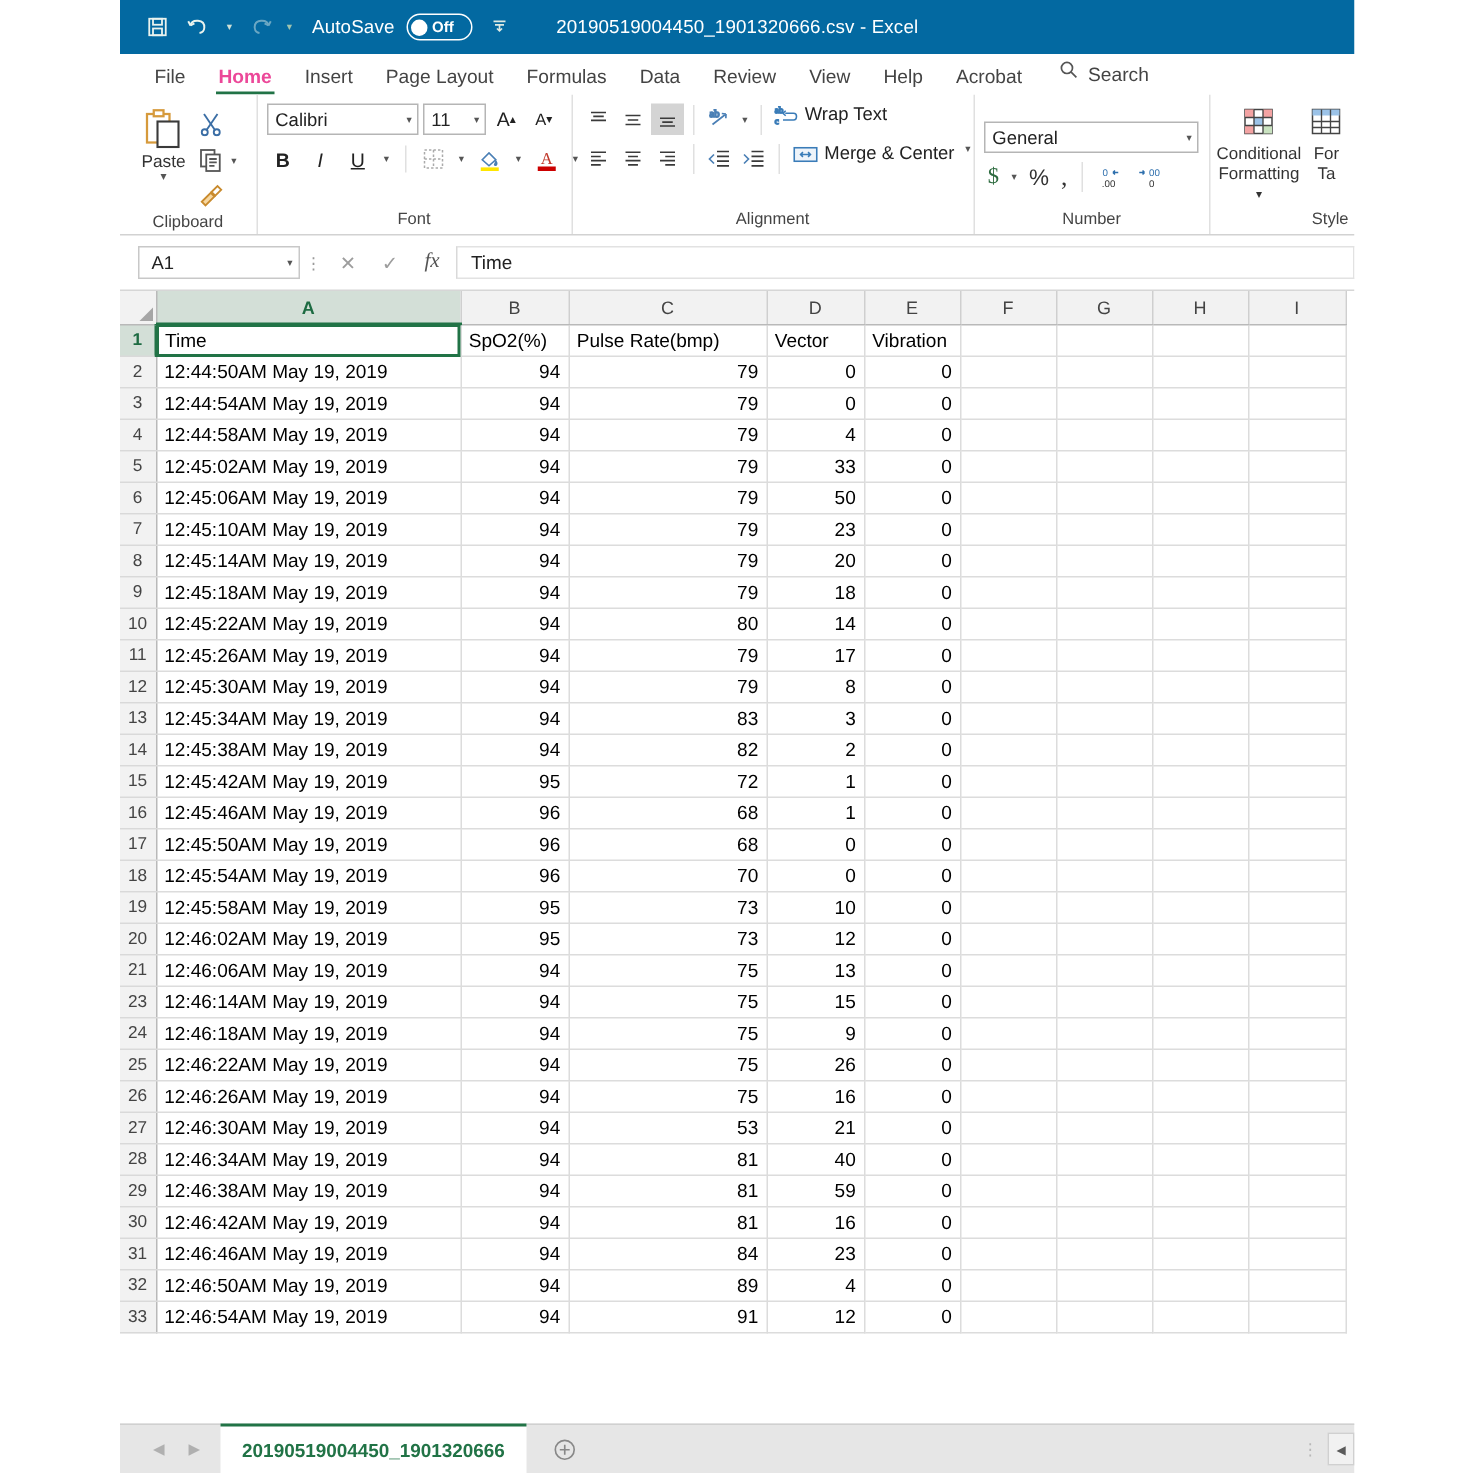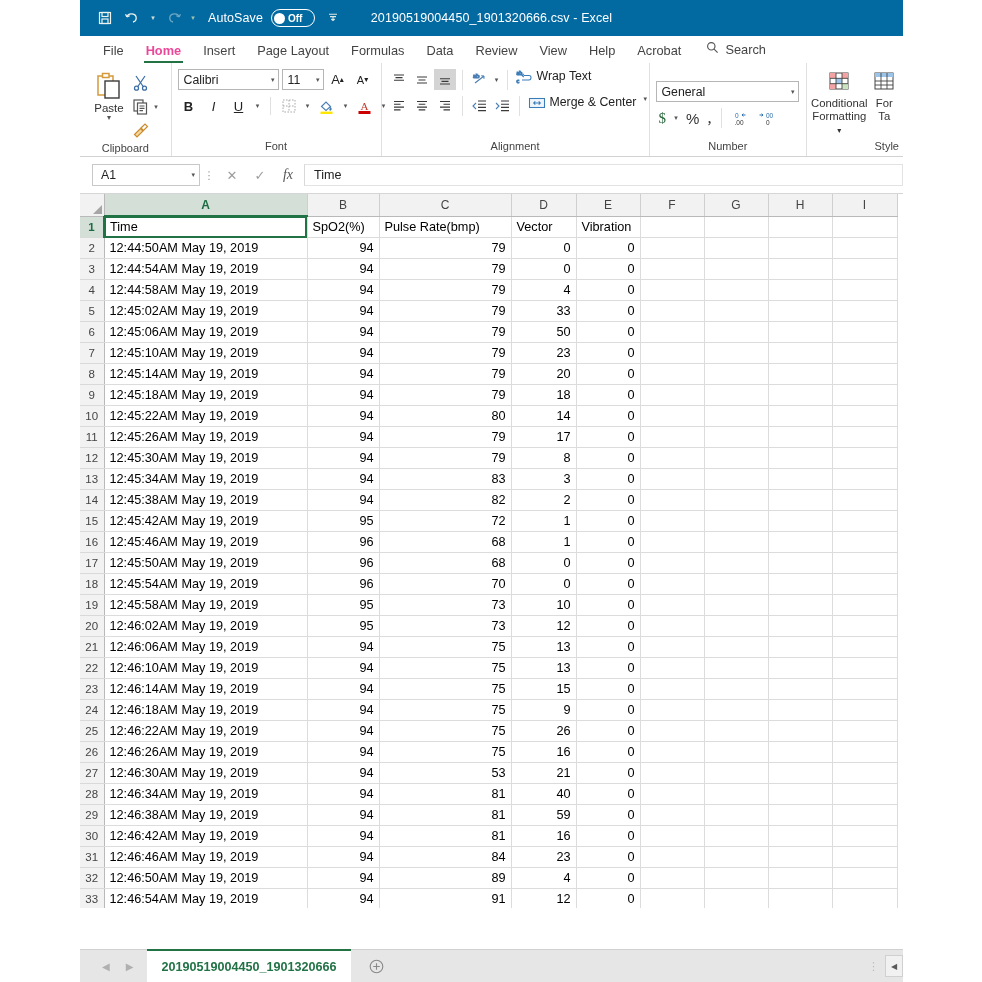--- a/index.html
+++ b/index.html
@@ -827,32 +827,20 @@
             <td class="cell r">94</td>
             <td class="cell r">75</td>
             <td class="cell r">13</td>
             <td class="cell r">0</td>
             <td class="cell r"></td>
             <td class="cell r"></td>
             <td class="cell r"></td>
             <td class="cell r"></td>
           </tr>
           <tr>
-            <th class="rowhead">22</th>
-            <td class="cell l">12:46:10AM May 19, 2019</td>
-            <td class="cell r">94</td>
-            <td class="cell r">75</td>
-            <td class="cell r">13</td>
-            <td class="cell r">0</td>
-            <td class="cell r"></td>
-            <td class="cell r"></td>
-            <td class="cell r"></td>
-            <td class="cell r"></td>
-          </tr>
-          <tr>
             <th class="rowhead">23</th>
             <td class="cell l">12:46:14AM May 19, 2019</td>
             <td class="cell r">94</td>
             <td class="cell r">75</td>
             <td class="cell r">15</td>
             <td class="cell r">0</td>
             <td class="cell r"></td>
             <td class="cell r"></td>
             <td class="cell r"></td>
             <td class="cell r"></td>

